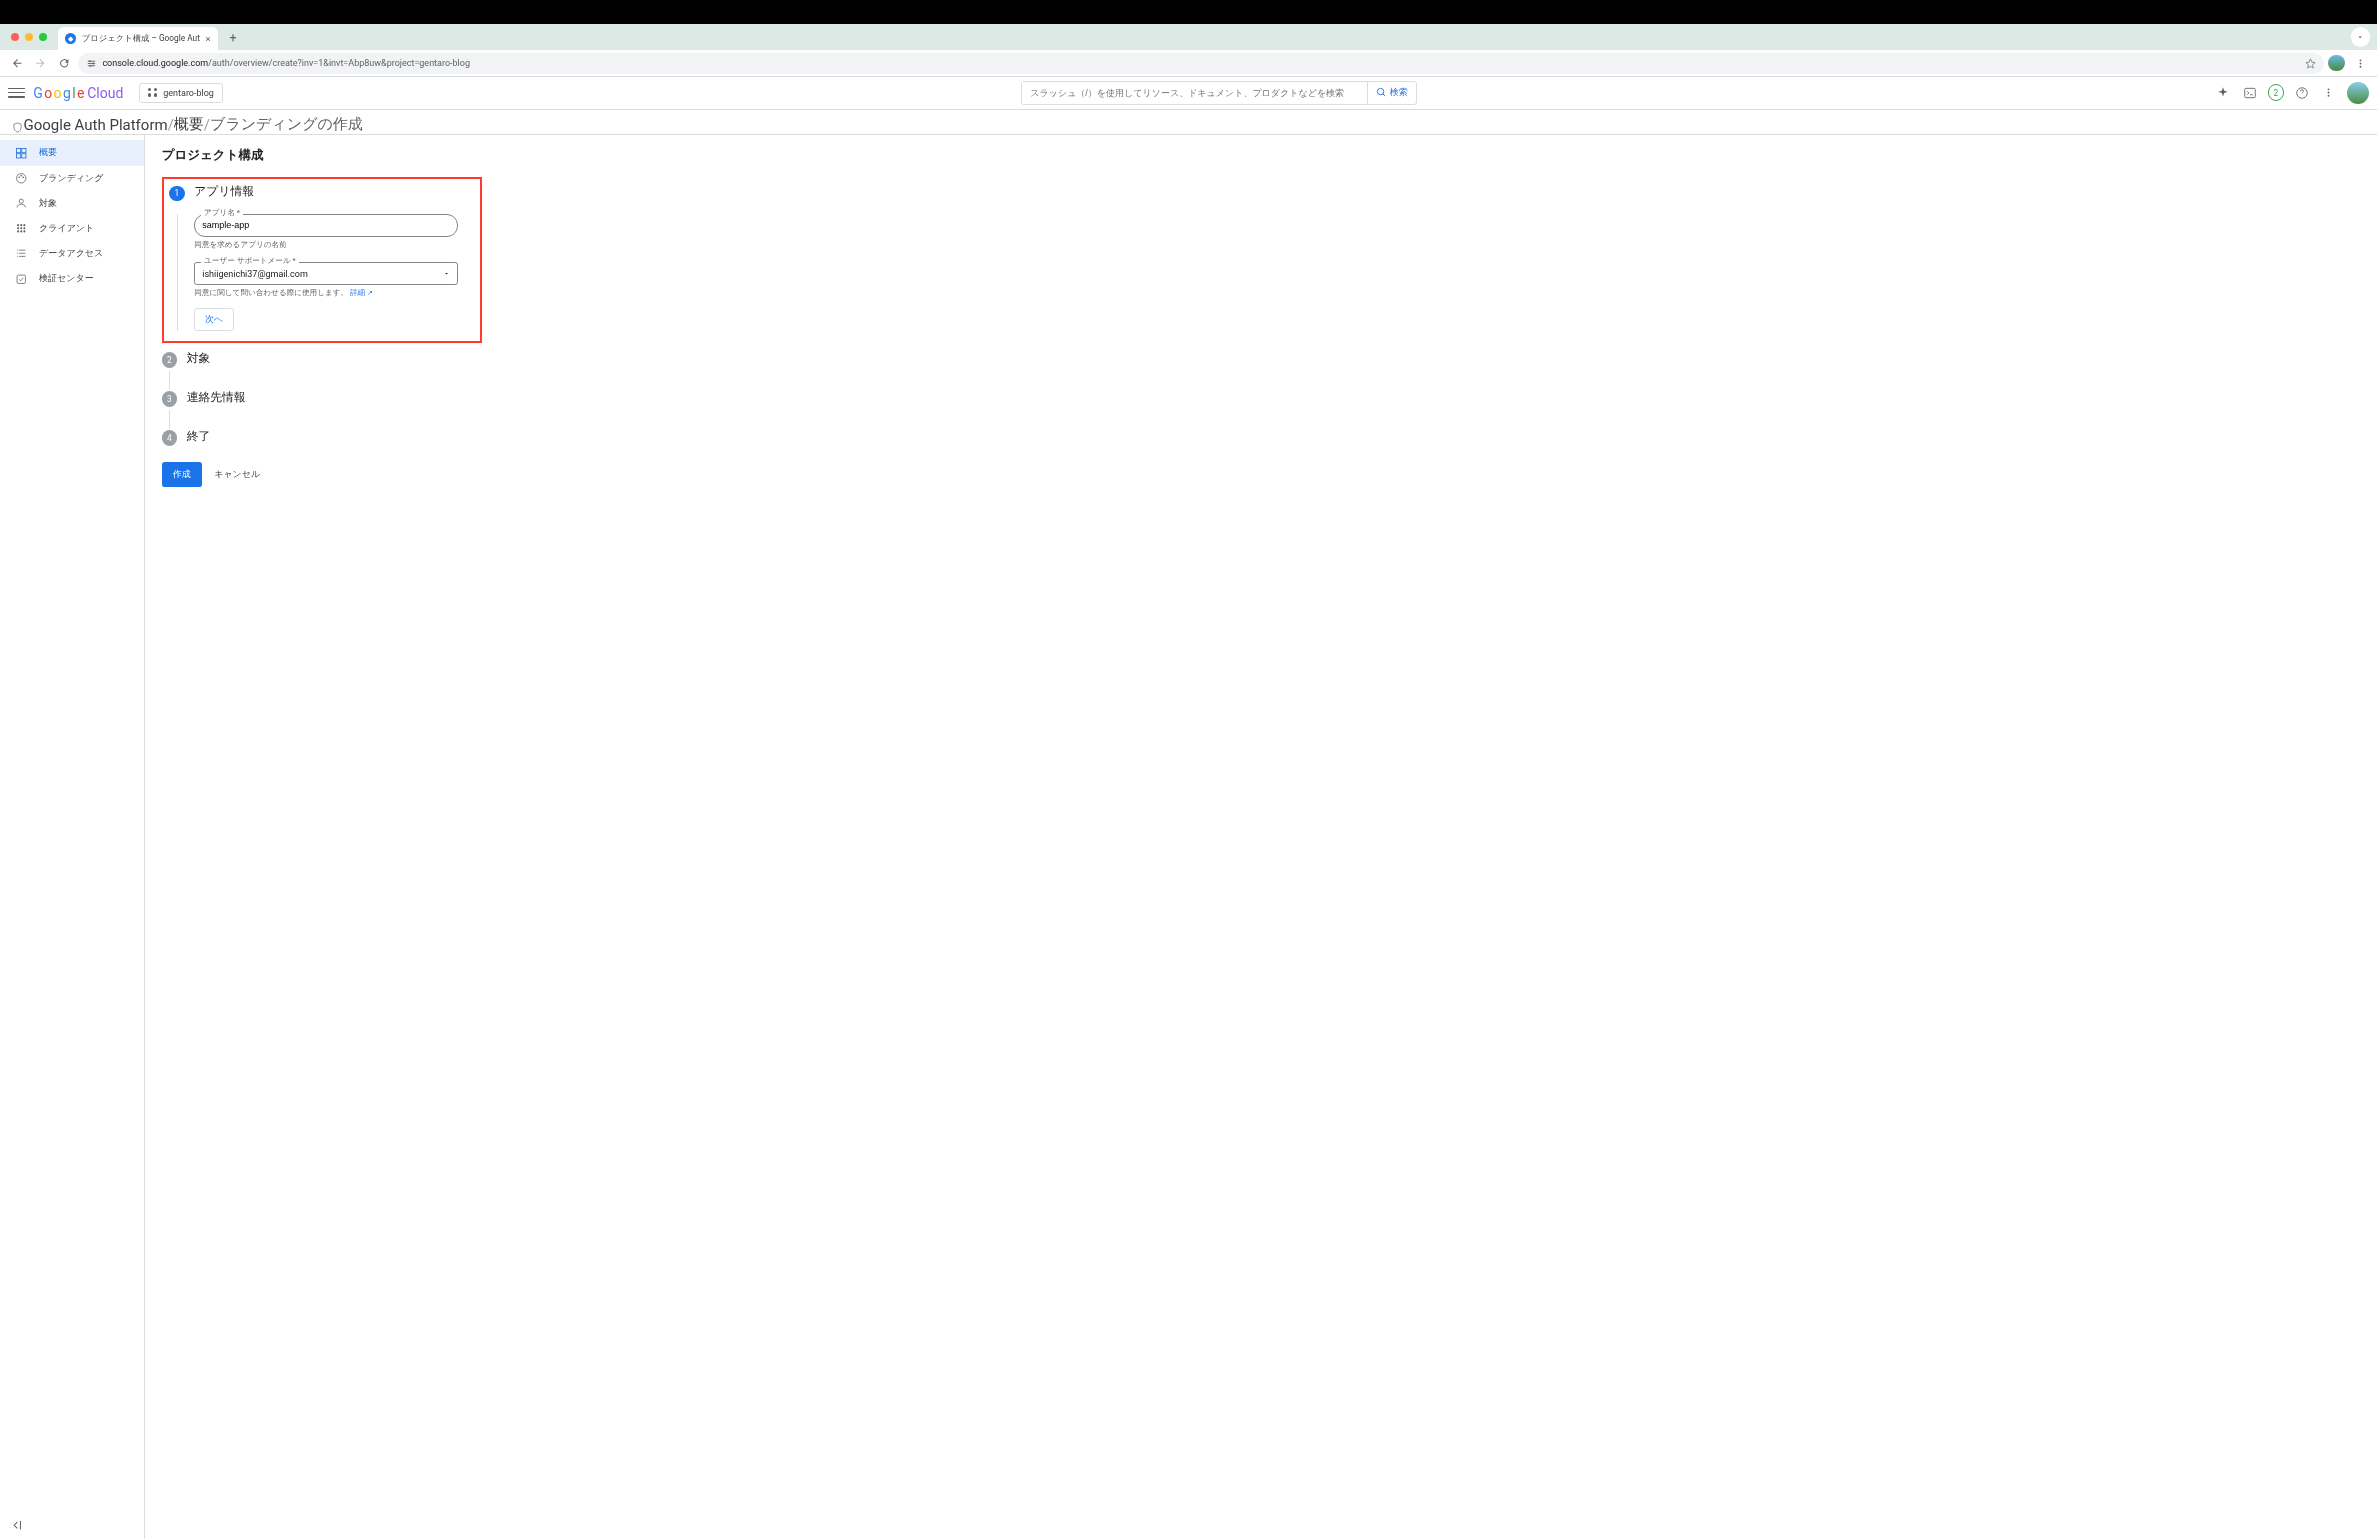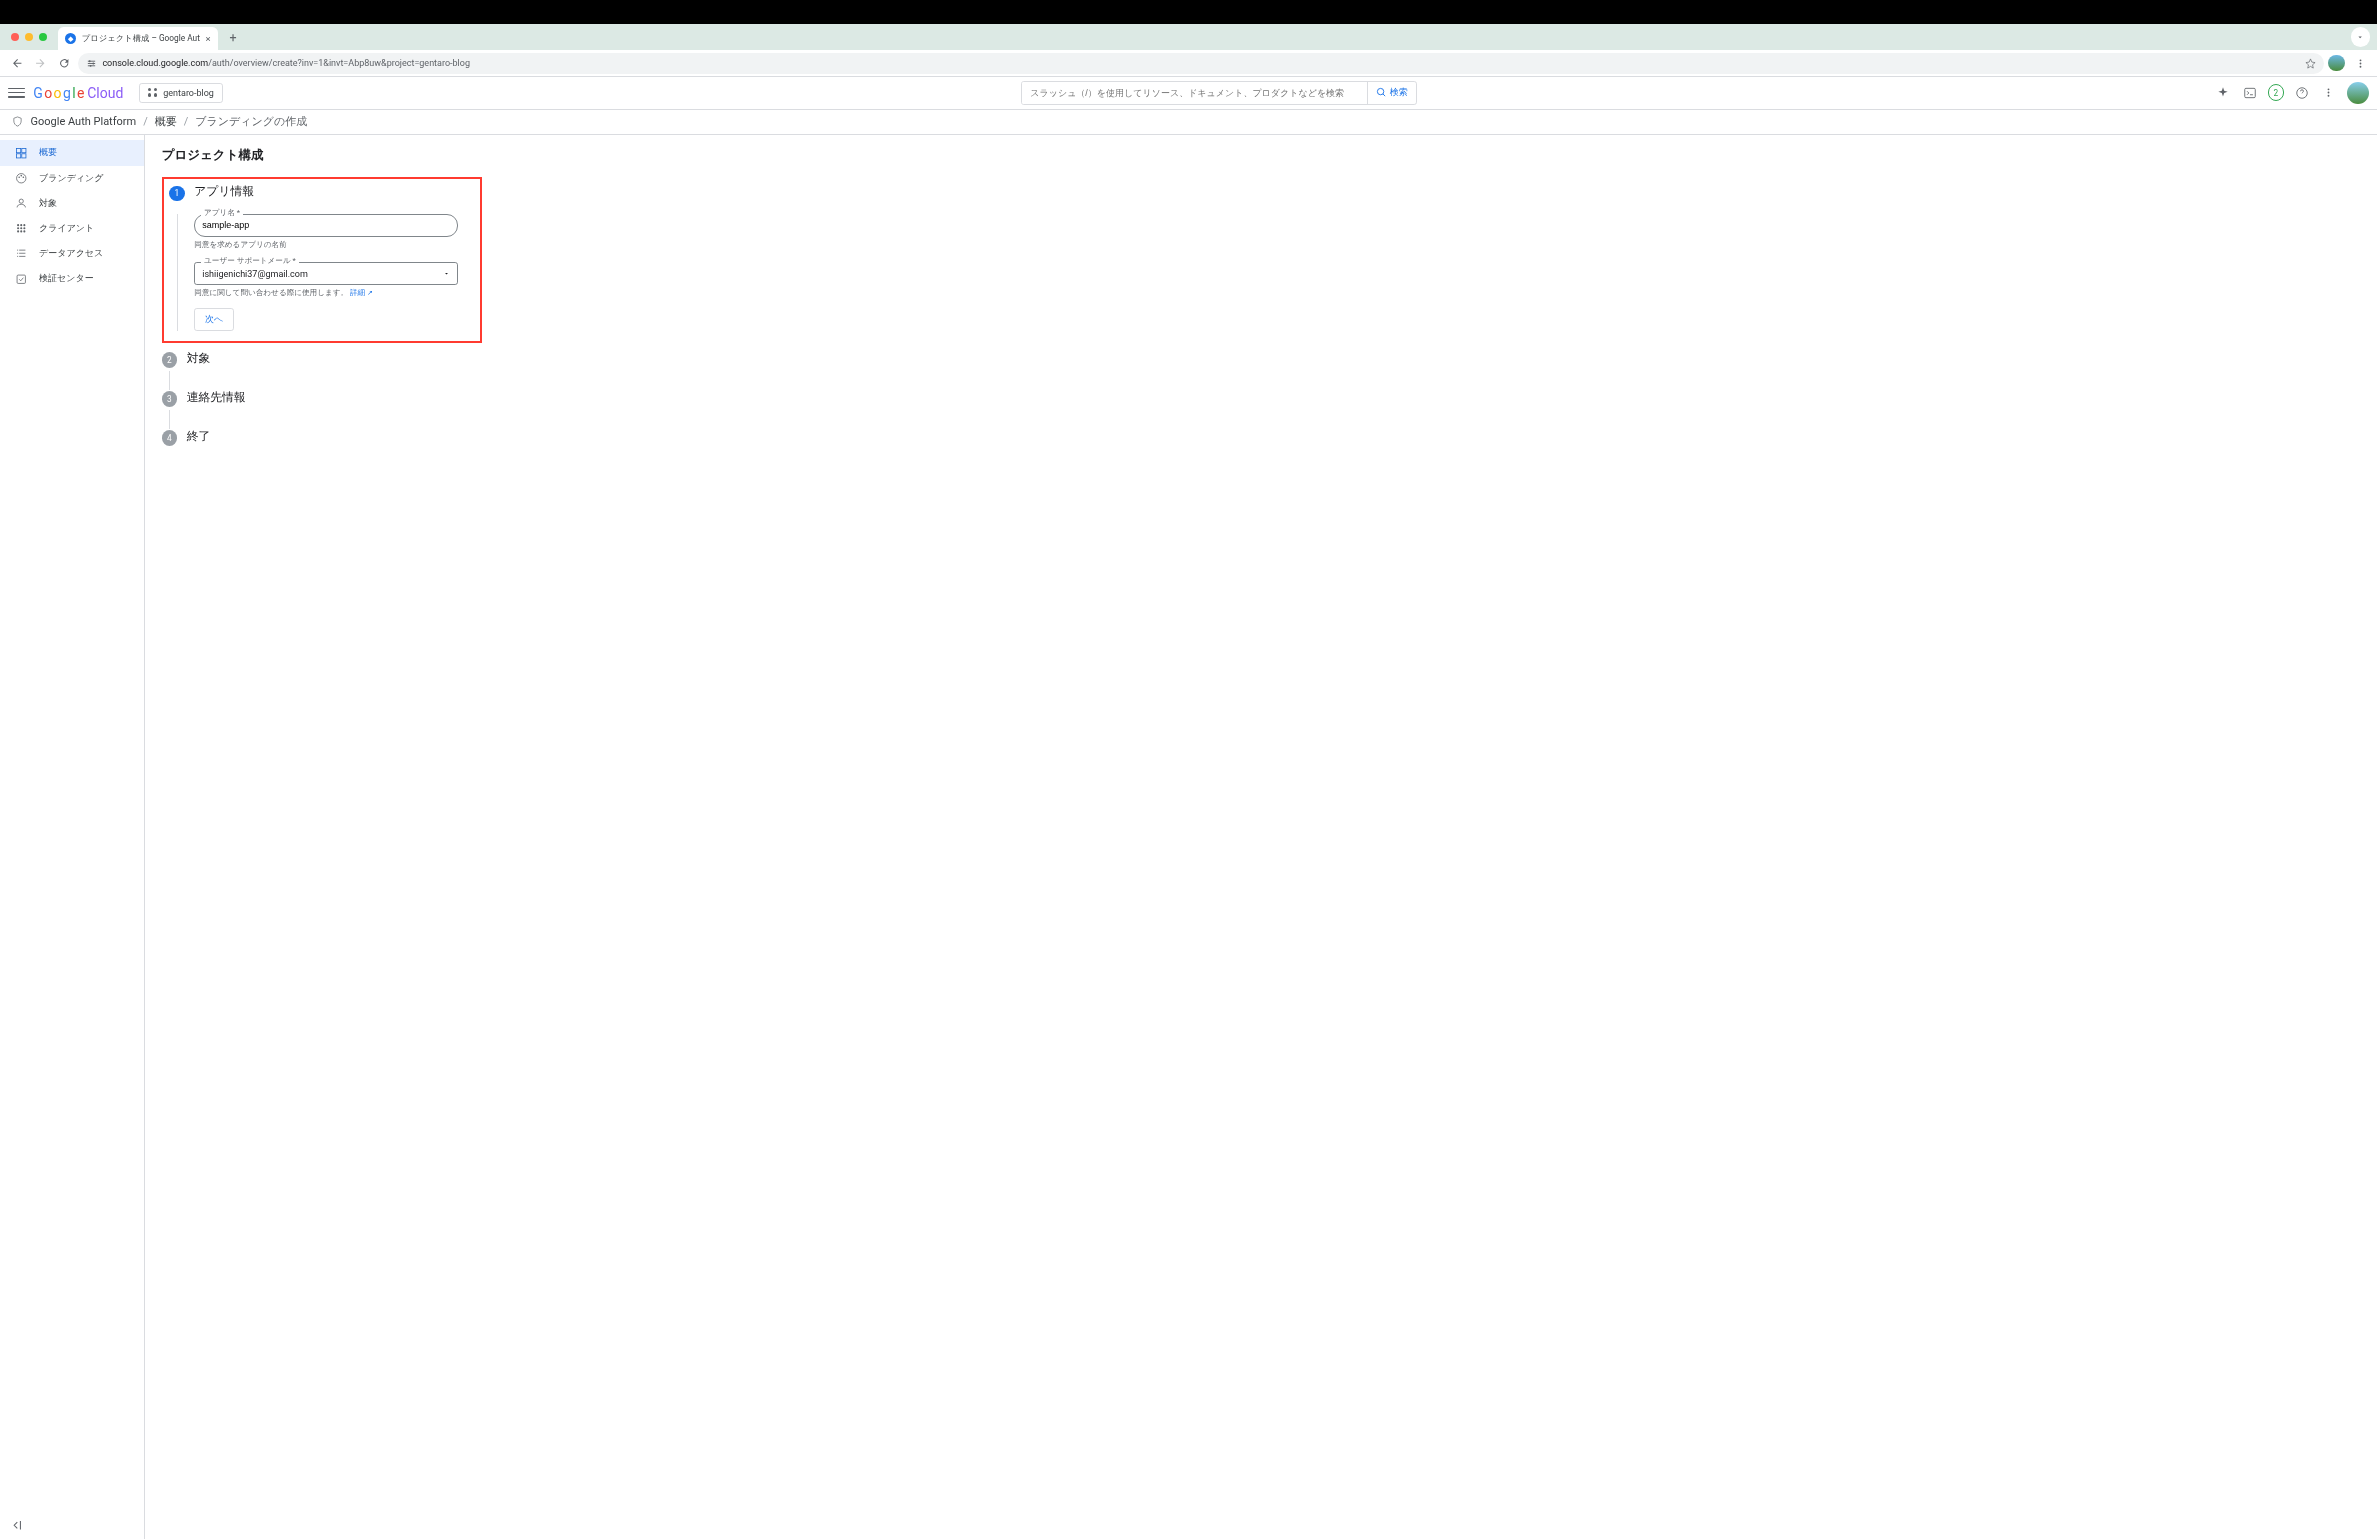--- a/index.html
+++ b/index.html
@@ -45,21 +45,21 @@
 .search-wrap { flex: 1; display: flex; justify-content: center; }
 .search-box { display: flex; width: 396px; border: 0.7px solid #dadce0; border-radius: 2.8px; overflow: hidden; height: 23.6px; }
 .search-input { flex: 1; border: none; padding: 0 8.3px; font-size: 9px; color: #5f6368; outline: none; }
 .search-btn { border-left: 0.7px solid #dadce0; padding: 0 8.3px; display: flex; align-items: center; color: #1a73e8; font-size: 9px; gap: 2.8px; cursor:pointer; }
 .header-icons { display: flex; align-items: center; gap: 9.7px; color: #5f6368; }
 .hdr-icon { width: 16.7px; height: 16.7px; display:flex; align-items:center; justify-content:center; cursor:pointer; }
 .badge-circle { width: 16.7px; height: 16.7px; border: 1px solid #34a853; border-radius: 50%; display:flex; align-items:center; justify-content:center; font-size: 8.3px; color: #34a853; }
 .avatar-large { width: 22px; height: 22px; border-radius: 50%; background: linear-gradient(180deg,#87ceeb,#4a8c3e); }
 
 
-.breadcrumb { display: flex; align-items: center; height: 25px; padding: 0 11px; border-bottom: 0.7px solid #dadce0; font-size: 11px; gap: 7px; color: #5f6368; }
+.breadcrumb { display: flex; align-items: flex-end; height: 25px; padding: 0 11px; border-bottom: 0.7px solid #dadce0; font-size: 15px; color: #5f6368; }
 .bc-shield { width: 12.5px; height: 12.5px; display:flex; align-items:center; justify-content:center; color:#5f6368;}
 .bc-link { color: #3c4043; }
 .bc-sep { color: #9aa0a6; }
 
 
 .layout { display: flex; height: calc(100vh - 24px - 26.4px - 26.4px - 33px - 25px); position: relative; }
 .sidebar { width: 145px; border-right: 0.7px solid #dadce0; padding-top: 5.6px; }
 .side-item { display: flex; align-items: center; gap: 11px; padding: 5.6px 14px; font-size: 9px; color: #3c4043; cursor: pointer; }
 .side-item.active { background: #e8f0fe; color: #1967d2; }
 .side-item.active .side-icon { color: #1967d2; }
@@ -374,15 +374,19 @@
     </div>
     <div class="step-spacer">
         <div class="step-line"></div>
       </div>
 
     <div class="step">
       <div class="step-num inactive">4</div>
       <div class="step-title">終了</div>
     </div>
 
+    <div class="action-row">
+      <button class="primary-btn">作成</button>
+      <span class="text-btn">キャンセル</span>
+    </div>
   </div>
 </div>
 
 
 </body></html>

